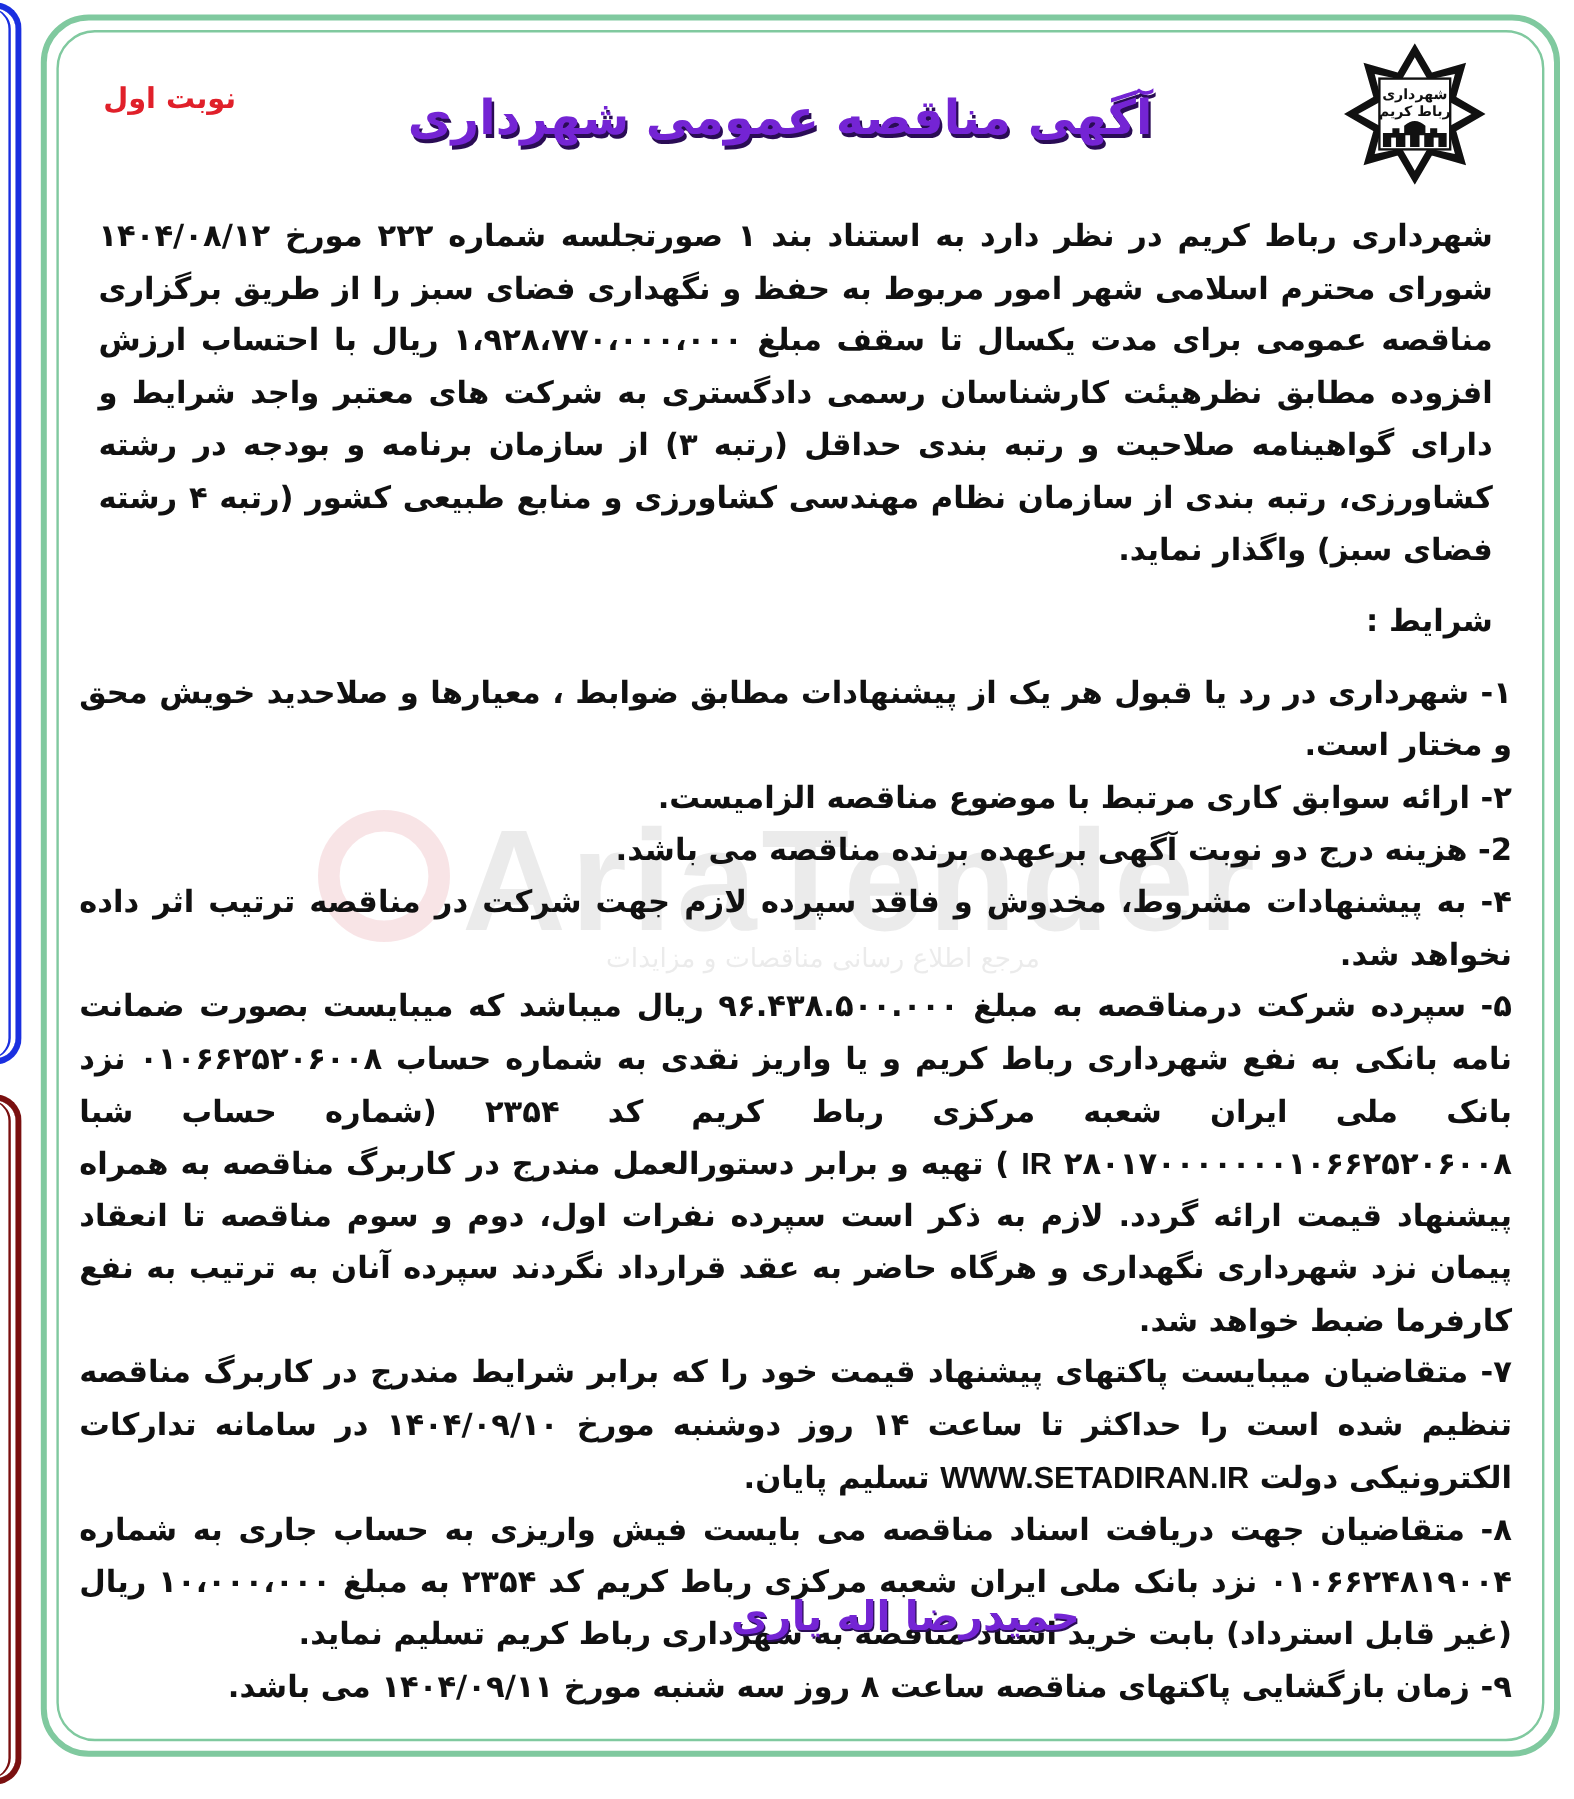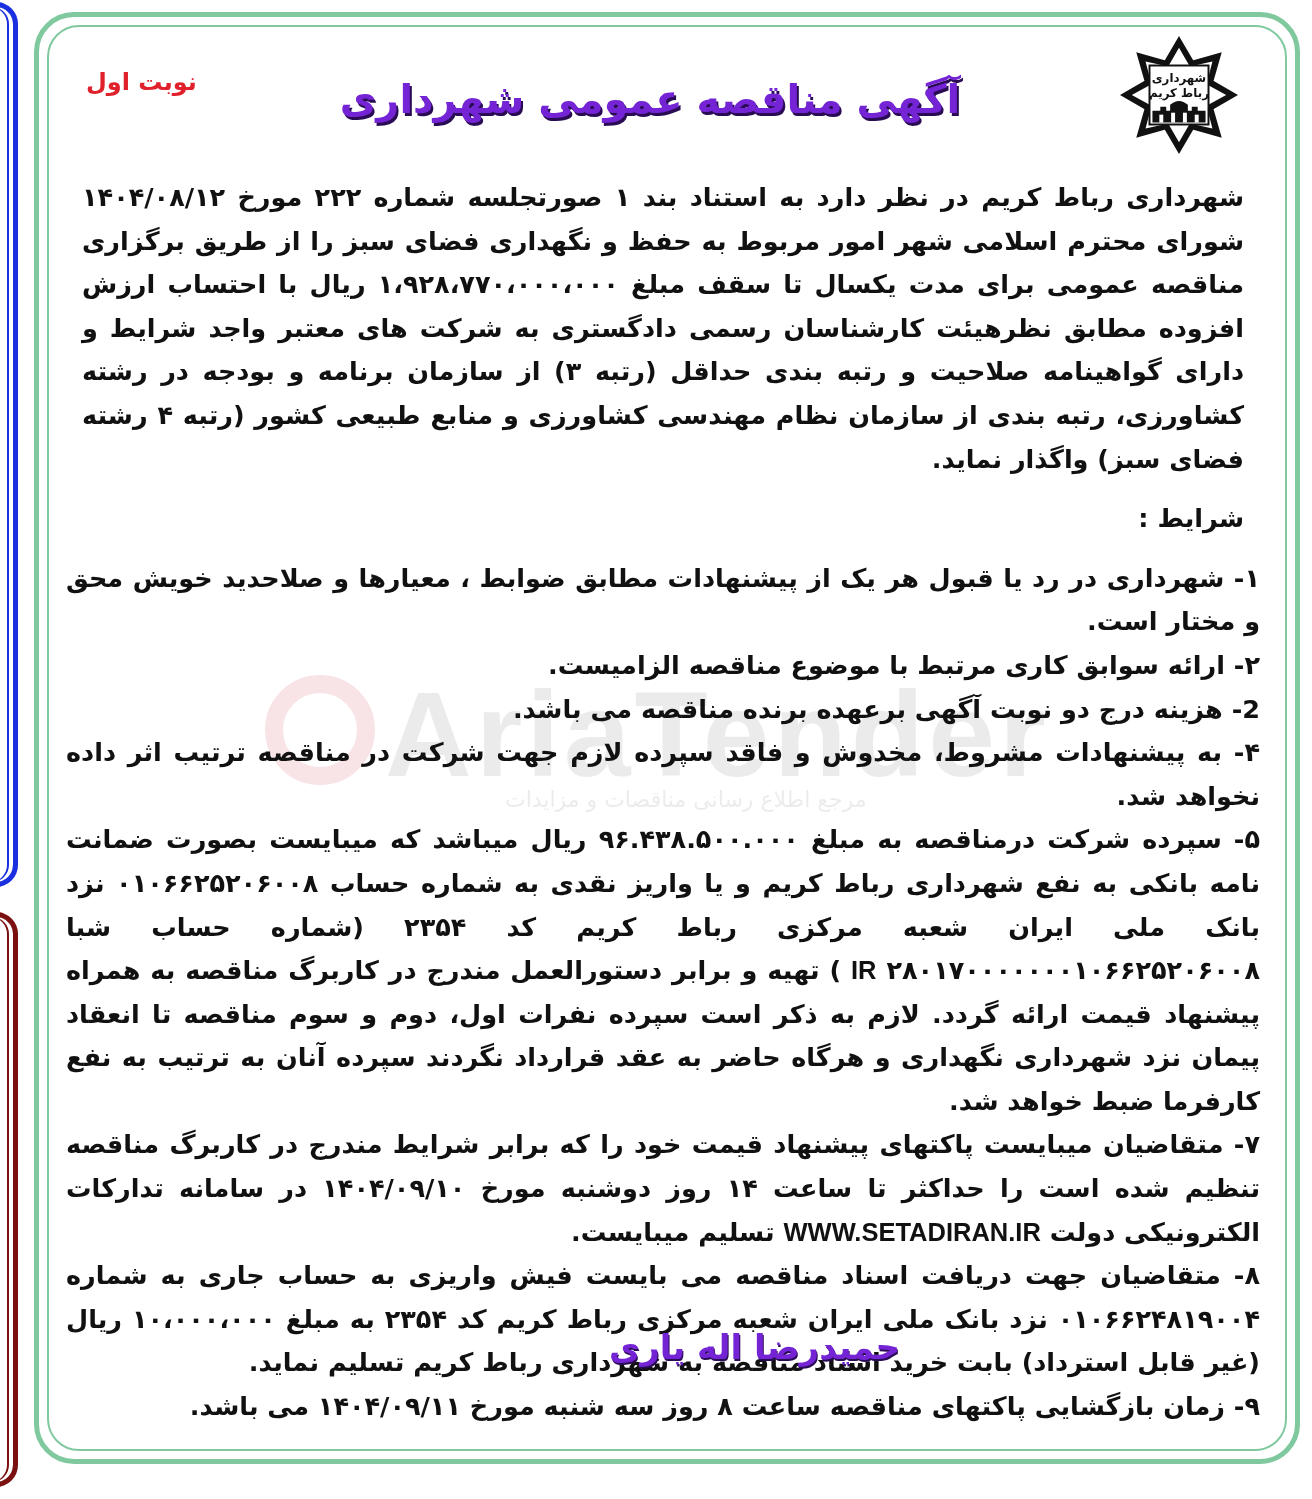--- a/index.html
+++ b/index.html
@@ -224,21 +224,21 @@
   <p class="cond">
     <span>۵- سپرده شرکت درمناقصه به مبلغ ۹۶.۴۳۸.۵۰۰.۰۰۰ ریال میباشد که میبایست بصورت ضمانت نامه بانکی به نفع شهرداری رباط کریم و یا واریز نقدی به شماره حساب ۰۱۰۶۶۲۵۲۰۶۰۰۸ نزد بانک ملی ایران شعبه مرکزی رباط کریم کد ۲۳۵۴ (شماره حساب شبا ۲۸۰۱۷۰۰۰۰۰۰۰۱۰۶۶۲۵۲۰۶۰۰۸</span>
     <span class="latin">IR</span>
     <span>) تهیه و برابر دستورالعمل مندرج در کاربرگ مناقصه به همراه پیشنهاد قیمت ارائه گردد. لازم به ذکر است سپرده نفرات اول، دوم و سوم مناقصه تا انعقاد پیمان نزد شهرداری نگهداری و هرگاه حاضر به عقد قرارداد نگردند سپرده آنان به ترتیب به نفع کارفرما ضبط خواهد شد.</span>
   </p>
 
 
   <p class="cond">
     <span>۷- متقاضیان میبایست پاکتهای پیشنهاد قیمت خود را که برابر شرایط مندرج در کاربرگ مناقصه تنظیم شده است را حداکثر تا ساعت ۱۴ روز دوشنبه مورخ ۱۴۰۴/۰۹/۱۰ در سامانه تدارکات الکترونیکی دولت</span>
     <span class="latin">WWW.SETADIRAN.IR</span>
-    <span>تسلیم  میبایست.</span>
+    <span>تسلیم  پایان.</span>
   </p>
 
   <p class="cond">۸- متقاضیان جهت دریافت اسناد مناقصه می بایست فیش واریزی به حساب جاری به شماره ۰۱۰۶۶۲۴۸۱۹۰۰۴ نزد بانک ملی ایران شعبه مرکزی رباط کریم کد ۲۳۵۴ به مبلغ ۱۰،۰۰۰،۰۰۰ ریال (غیر قابل استرداد) بابت خرید اسناد مناقصه به شهرداری رباط کریم تسلیم نماید.</p>
   <p class="cond">۹- زمان بازگشایی پاکتهای مناقصه ساعت ۸ روز سه شنبه مورخ ۱۴۰۴/۰۹/۱۱ می باشد.</p>
 
 </div>
 
 <div class="signature">
   <div>حمیدرضا اله یاری</div>
 </div>

